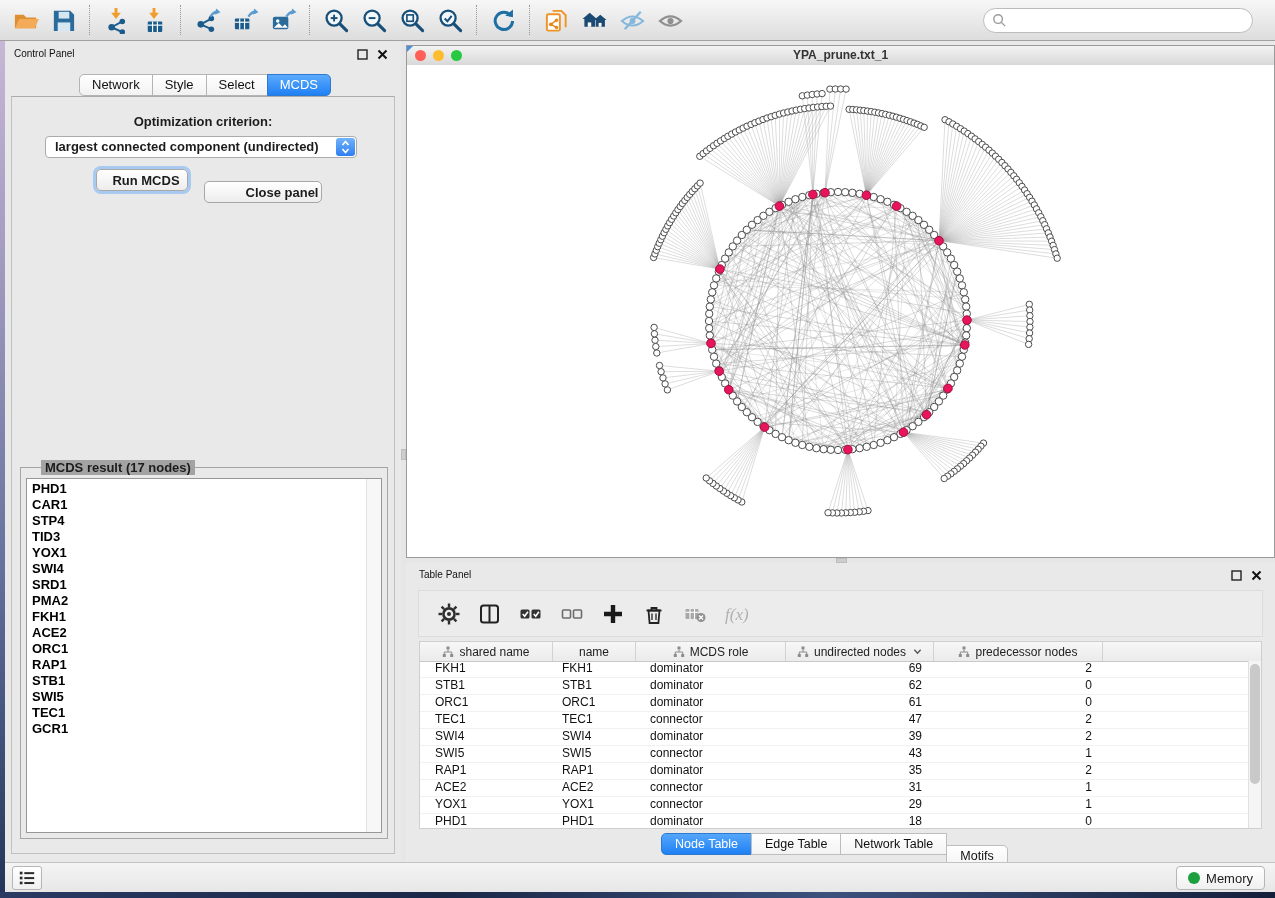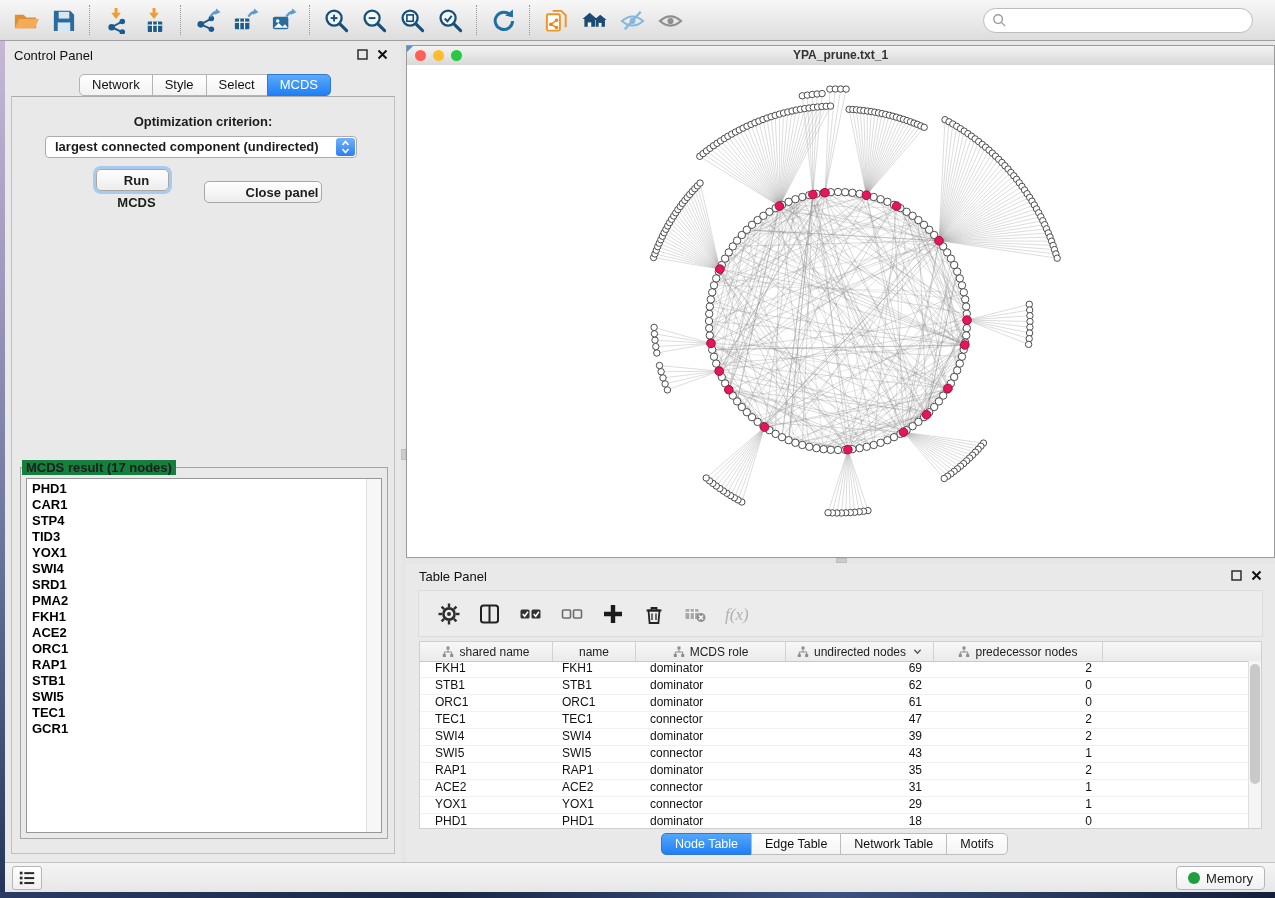--- a/index.html
+++ b/index.html
@@ -20,43 +20,43 @@
   .tsep{width:0;height:30px;border-left:1px dotted #979797;margin:0 7px;}
   .toolbar-search{position:absolute;right:22px;top:8px;width:270px;height:25px;box-sizing:border-box;
     border:1px solid #bcbcbc;border-radius:13px;background:#fff;display:flex;align-items:center;padding:0 8px;}
   .toolbar-search svg{width:15px;height:15px;margin-right:5px;flex:0 0 auto;}
   .toolbar-search input{border:none;outline:none;flex:1;font-size:13px;background:transparent;
     font-family:"Liberation Sans",sans-serif;}
   
   .main-bg{position:absolute;left:5px;top:41px;width:1270px;height:821px;background:#e9e9e9;}
   
   .control-panel{position:absolute;left:5px;top:41px;width:396px;height:821px;background:#e9e9e9;}
-  .panel-title{position:absolute;left:9px;top:7px;font-size:13px;color:#111;}
+  .panel-title{position:absolute;left:9px;top:7px;font-size:10px;color:#111;}
   .panel-ctrls{position:absolute;right:13px;top:8px;display:flex;gap:9px;align-items:center;}
   .panel-ctrls svg{width:11px;height:11px;display:block;}
   .cp-tabs{position:absolute;left:75px;top:33px;display:flex;z-index:2;}
   .tab{height:20px;line-height:20px;padding:0 12px;font-size:13px;background:linear-gradient(#ffffff,#f2f2f2);
     border:1px solid #b4b4b4;margin-left:-1px;color:#111;}
   .tab.first{border-radius:5px 0 0 5px;}
   .tab.last{border-radius:0 5px 5px 0;}
   .tab.active{background:linear-gradient(#5caafc,#1f80f4);color:#fff;border-color:#2e7ad1;}
   .cp-body{position:absolute;left:6px;top:55px;width:382px;height:756px;background:#e9e9e9;
     border:1px solid #c0c0c0;border-top-color:#ababab;font-weight:bold;}
   .opt-label{position:absolute;top:17px;left:0;width:100%;text-align:center;font-size:13px;}
   .select-box{position:absolute;left:33px;top:39px;width:312px;height:22px;box-sizing:border-box;background:#fff;
     border:1px solid #ababab;border-radius:4px;font-size:13px;line-height:20px;padding-left:9px;}
   .select-spinner{position:absolute;right:1px;top:1px;width:19px;height:18px;border-radius:3px;
     background:linear-gradient(#71b2fa,#2c7ef2);display:flex;align-items:center;justify-content:center;}
   .select-spinner svg{width:9px;height:14px;}
   .btn{position:absolute;height:22px;line-height:22px;text-align:center;font-size:13px;
     background:linear-gradient(#ffffff,#ececec);border:1px solid #a7a7a7;border-radius:5px;box-sizing:border-box;}
-  .btn.run{left:84px;top:72px;width:73px;box-shadow:0 0 0 3px rgba(115,175,245,.55);padding-left:8px;}
+  .btn.run{left:84px;top:72px;width:92px;box-shadow:0 0 0 3px rgba(115,175,245,.55);padding-left:8px;}
   .btn.closep{left:192px;top:84px;width:118px;padding-left:38px;}
   .groupbox{position:absolute;left:8px;top:370px;width:366px;height:370px;border:1px solid #a5a5a5;}
-  .groupbox-label{position:absolute;top:-8px;left:1px;background:#15803d;padding:0 4px;font-size:13px;}
+  .groupbox-label{position:absolute;top:-8px;left:20px;background:#a3a3a3;padding:0 4px;font-size:13px;}
   .listbox{position:absolute;left:5px;top:10px;right:5px;bottom:5px;background:#fff;border:1px solid #979797;overflow:hidden;}
   .list-inner{position:absolute;left:0;top:2px;right:15px;bottom:0;}
   .list-item{font-size:13px;line-height:16px;padding-left:5px;color:#000;}
   .list-scroll{position:absolute;right:0;top:0;width:14px;height:100%;background:#f7f7f7;border-left:1px solid #e2e2e2;}
   
   .v-split{position:absolute;left:401px;top:41px;width:5px;height:821px;background:#e6e6e6;}
   .v-grip{position:absolute;left:0px;top:408px;width:5px;height:11px;background:#cdcdcd;border:1px solid #bdbdbd;box-sizing:border-box;}
   .h-split{position:absolute;left:406px;top:558px;width:869px;height:5px;background:#e6e6e6;}
   .h-grip{position:absolute;left:430px;top:0;width:11px;height:5px;background:#cdcdcd;border:1px solid #bdbdbd;box-sizing:border-box;}
   
@@ -89,21 +89,21 @@
   .td.c2{padding-left:14px;}
   .td.num{text-align:right;}
   .td.c3{padding-right:12px;}
   .td.c4{padding-right:11px;}
   .tb-scroll{position:absolute;right:0;top:19px;width:12px;bottom:0;background:#f5f5f5;border-left:1px solid #e0e0e0;}
   .tb-thumb{position:absolute;left:1px;right:1px;top:3px;height:120px;background:#c9c9c9;border-radius:6px;}
   .tp-tabs{position:absolute;left:256px;top:270px;display:flex;}
   .tab2{height:20px;line-height:20px;padding:0 13px;font-size:12.5px;background:linear-gradient(#ffffff,#f3f3f3);
     border:1px solid #bdbdbd;margin-left:-1px;color:#111;}
   .tab2.first{border-radius:5px 0 0 5px;}
-  .tab2.last{border-radius:0 5px 5px 0;}
+  .tab2.last{border-radius:0 5px 5px 0;margin-top:12px;}
   .tab2.active{background:linear-gradient(#55a7fb,#1f80f4);color:#fff;border-color:#2e7ad1;}
   
   .status-bar{position:absolute;left:5px;top:862px;width:1270px;height:30px;box-sizing:border-box;
     background:linear-gradient(#f4f4f4,#e7e7e7);border-top:1px solid #c2c2c2;}
   .sb-btn{position:absolute;left:7px;top:3px;width:30px;height:24px;box-sizing:border-box;border:1px solid #b6b6b6;
     border-radius:3px;background:linear-gradient(#ffffff,#f0f0f0);display:flex;align-items:center;justify-content:center;}
   .sb-btn svg{width:18px;height:18px;}
   .memory-btn{position:absolute;right:10px;top:3px;height:24px;box-sizing:border-box;border:1px solid #b6b6b6;
     border-radius:4px;background:linear-gradient(#ffffff,#f0f0f0);display:flex;align-items:center;gap:6px;
     padding:0 11px;font-size:13px;}

